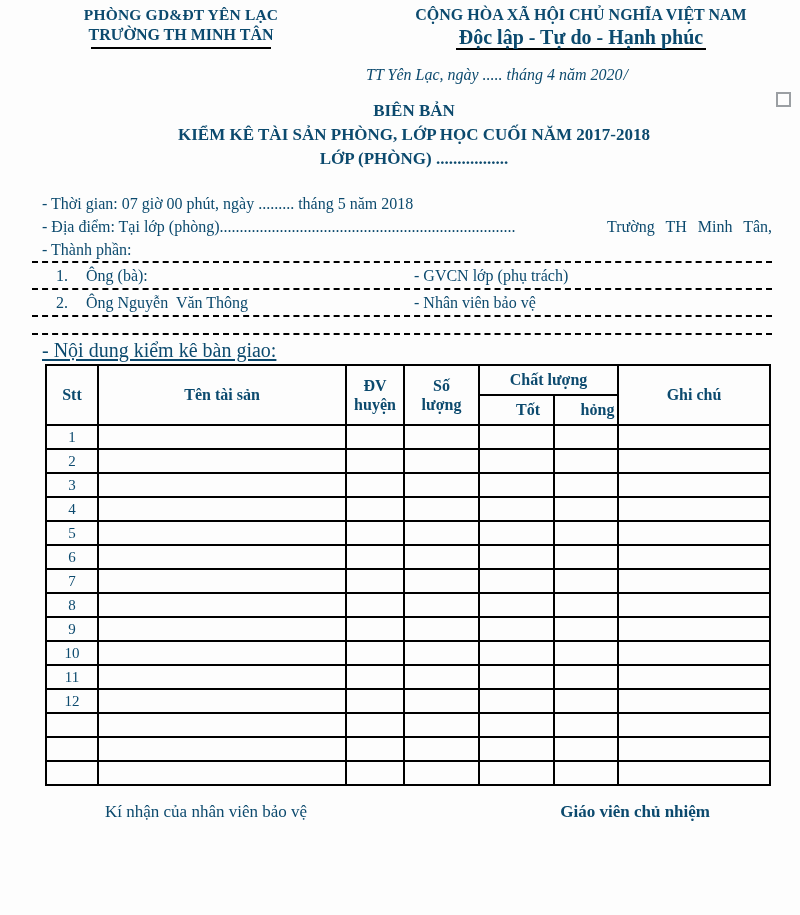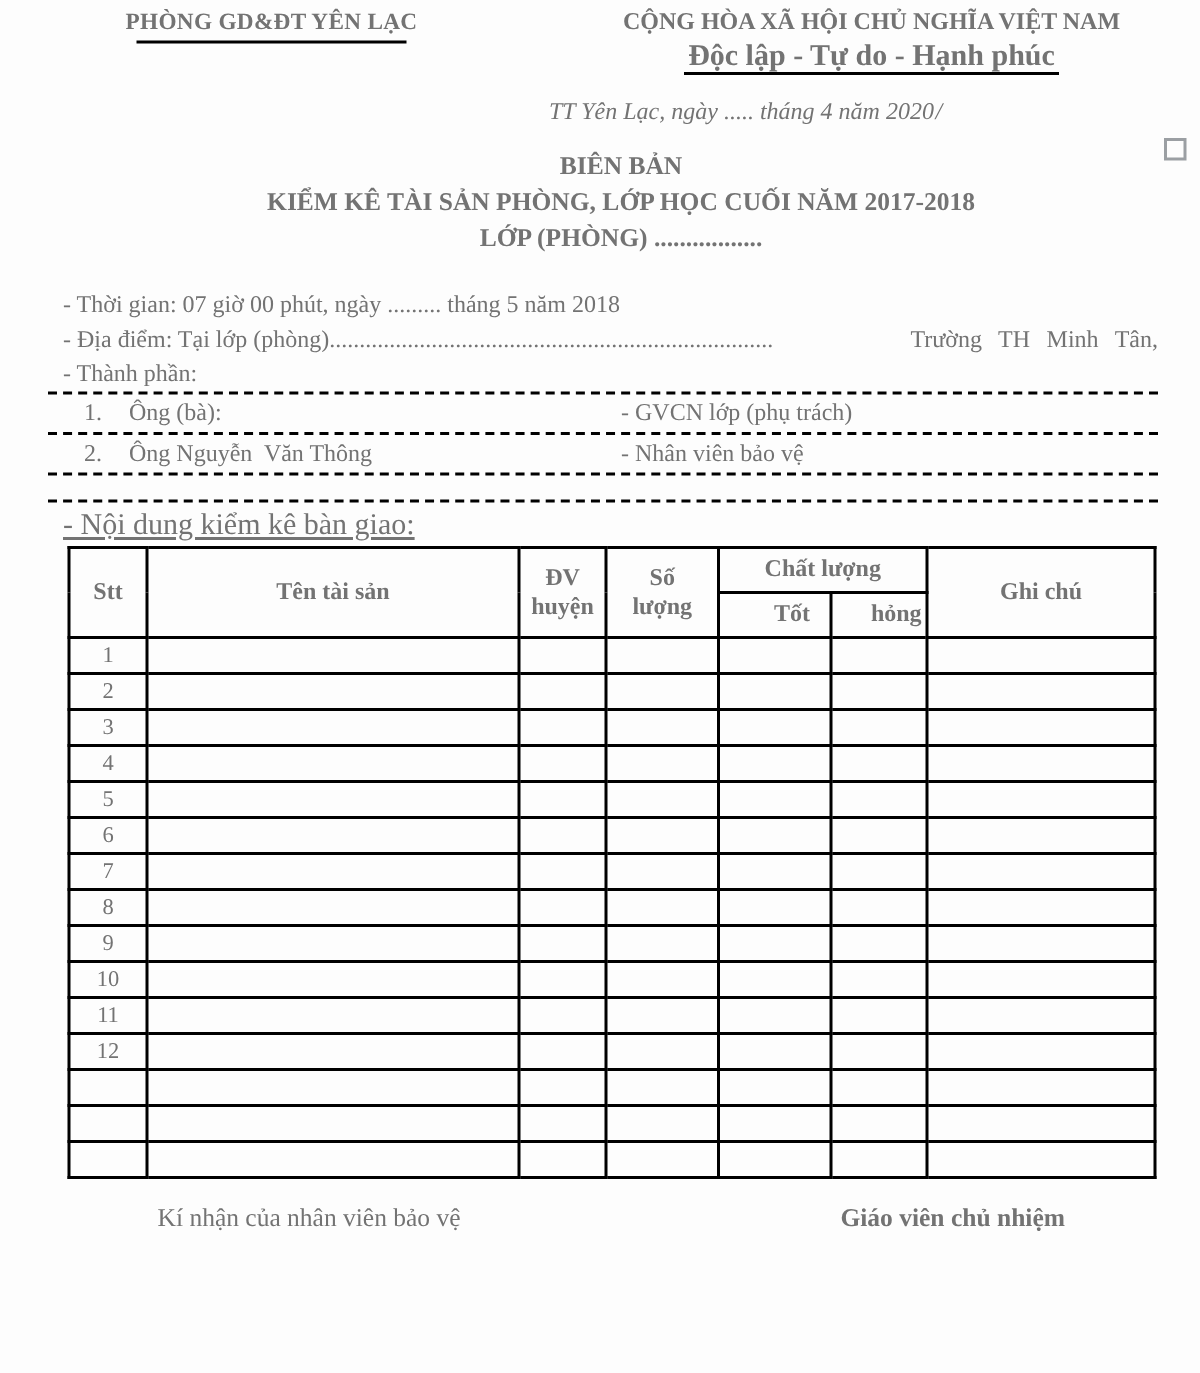--- a/index.html
+++ b/index.html
@@ -1,17 +1,17 @@
 <!DOCTYPE html>
 <html><head>
 <meta charset="utf-8">
 <style>
   html,body{margin:0;padding:0;background:#e9e9e9;}
   .page{
-    width:800px;height:915px;background:#fdfdfd;color:#737373;
+    width:800px;height:915px;background:#fdfdfd;color:#0c4a6e;
     font-family:"Liberation Serif","DejaVu Serif",serif;
     position:relative;overflow:hidden;margin:0 auto;
   }
   
   .hdr{display:flex;padding-top:5px;}
   .hdr-left{width:362px;text-align:center;}
   .hdr-left .l1{font-size:15.5px;font-weight:bold;letter-spacing:.2px;line-height:20px;}
   .hdr-left .l2{font-size:16px;font-weight:bold;line-height:20px;}
   .hdr-left .rule{width:180px;border-top:2px solid #000;margin:2px auto 0;height:0;}
   .hdr-right{flex:1;text-align:center;}
@@ -55,20 +55,21 @@
   .footer .sig-right{font-weight:bold;}
 </style>
 </head>
 <body>
 
 <div class="page">
 
   <div class="hdr">
     <div class="hdr-left">
       <div class="l1">PHÒNG GD&amp;ĐT YÊN LẠC</div>
+      <div class="l2">TRƯỜNG TH MINH TÂN</div>
       <div class="rule"></div>
     </div>
     <div class="hdr-right">
       <div class="l1">CỘNG HÒA XÃ HỘI CHỦ NGHĨA VIỆT NAM</div>
       <div class="l2">Độc lập - Tự do - Hạnh phúc</div>
     </div>
   </div>
 
   <div class="dateline"><span>TT Yên Lạc, ngày ..... tháng 4 năm 2020</span><span class="cursor">/</span></div>
 

